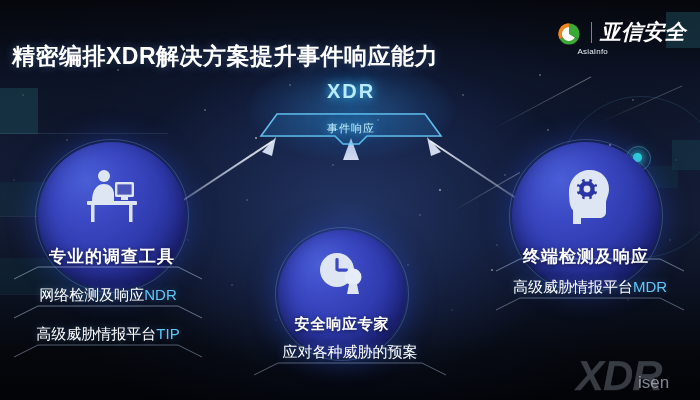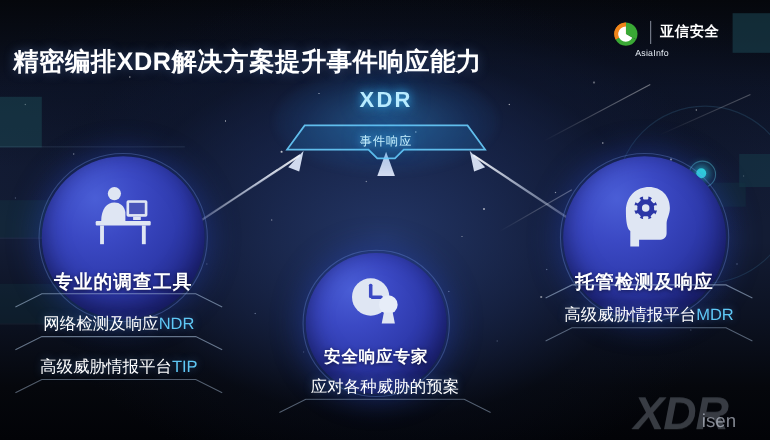--- a/index.html
+++ b/index.html
@@ -84,21 +84,21 @@
     font-size:23px;font-weight:bold;color:#ffffff;letter-spacing:.5px;
     text-shadow:0 0 10px rgba(120,170,255,.35);white-space:nowrap;
   }
 
   
   .logo{position:absolute;left:556px;top:18px;display:flex;align-items:center;gap:7px;}
   .logo .mark{width:26px;height:26px;display:block;}
   .logo .asiainfo{position:absolute;left:0;top:26px;width:52px;text-align:right;
     font-size:8px;color:#e8eef6;letter-spacing:.2px;}
   .logo .divider{width:1px;height:21px;background:rgba(220,230,245,.55);margin:0 1px 4px 2px;}
-  .logo .cn{font-size:13px;font-weight:bold;color:#ffffff;letter-spacing:.5px;margin-bottom:4px;}
+  .logo .cn{font-size:21px;font-weight:bold;color:#ffffff;letter-spacing:.5px;margin-bottom:4px;font-style:italic;}
 
   
   .hub{position:absolute;left:277px;top:78px;width:148px;height:60px;}
   .hub .glow{position:absolute;left:-28px;top:-16px;width:204px;height:96px;border-radius:50%;
     background:radial-gradient(ellipse at 50% 50%,rgba(54,158,230,.38) 0%,rgba(36,110,190,.16) 52%,rgba(20,60,120,0) 78%);
     filter:blur(3px);}
   .hub .label{position:absolute;left:0;top:2px;width:148px;text-align:center;}
   .hub .l1{font-size:20px;font-weight:bold;color:#b9ecff;letter-spacing:2px;
     text-shadow:0 0 9px rgba(60,190,255,.95),0 0 18px rgba(40,150,235,.6);}
   .hub .l2{font-size:11px;font-weight:normal;color:#c8f1ff;letter-spacing:1px;margin-top:18px;
@@ -293,21 +293,21 @@
         <rect x="29.6" y="8.2" width="4.8" height="5.2" rx="1"></rect>
         <rect x="29.6" y="28.6" width="4.8" height="5.2" rx="1"></rect>
         <rect x="19.2" y="18.6" width="5.2" height="4.8" rx="1"></rect>
         <rect x="39.6" y="18.6" width="5.2" height="4.8" rx="1"></rect>
         <rect x="22" y="11.2" width="4.8" height="5" rx="1" transform="rotate(-45 24.4 13.7)"></rect>
         <rect x="37.2" y="26.4" width="4.8" height="5" rx="1" transform="rotate(-45 39.6 28.9)"></rect>
         <rect x="37.2" y="11.2" width="4.8" height="5" rx="1" transform="rotate(45 39.6 13.7)"></rect>
         <rect x="22" y="26.4" width="4.8" height="5" rx="1" transform="rotate(45 24.4 28.9)"></rect>
       </g>
     </svg>
-    <div class="nlabel">托管检测及响应</div>
+    <div class="nlabel">终端检测及响应</div>
   </div>
 
   <div class="bullets" id="bullets-left">
     <div class="brow">
       <svg class="chev" width="192" height="14" viewBox="0 0 192 14">
         <path d="M2 13 L26 1 L166 1 L190 13" fill="none" stroke="rgba(175,198,225,.55)" stroke-width="1"></path>
       </svg>
     </div>
     <div class="brow">
       <div class="btext">

